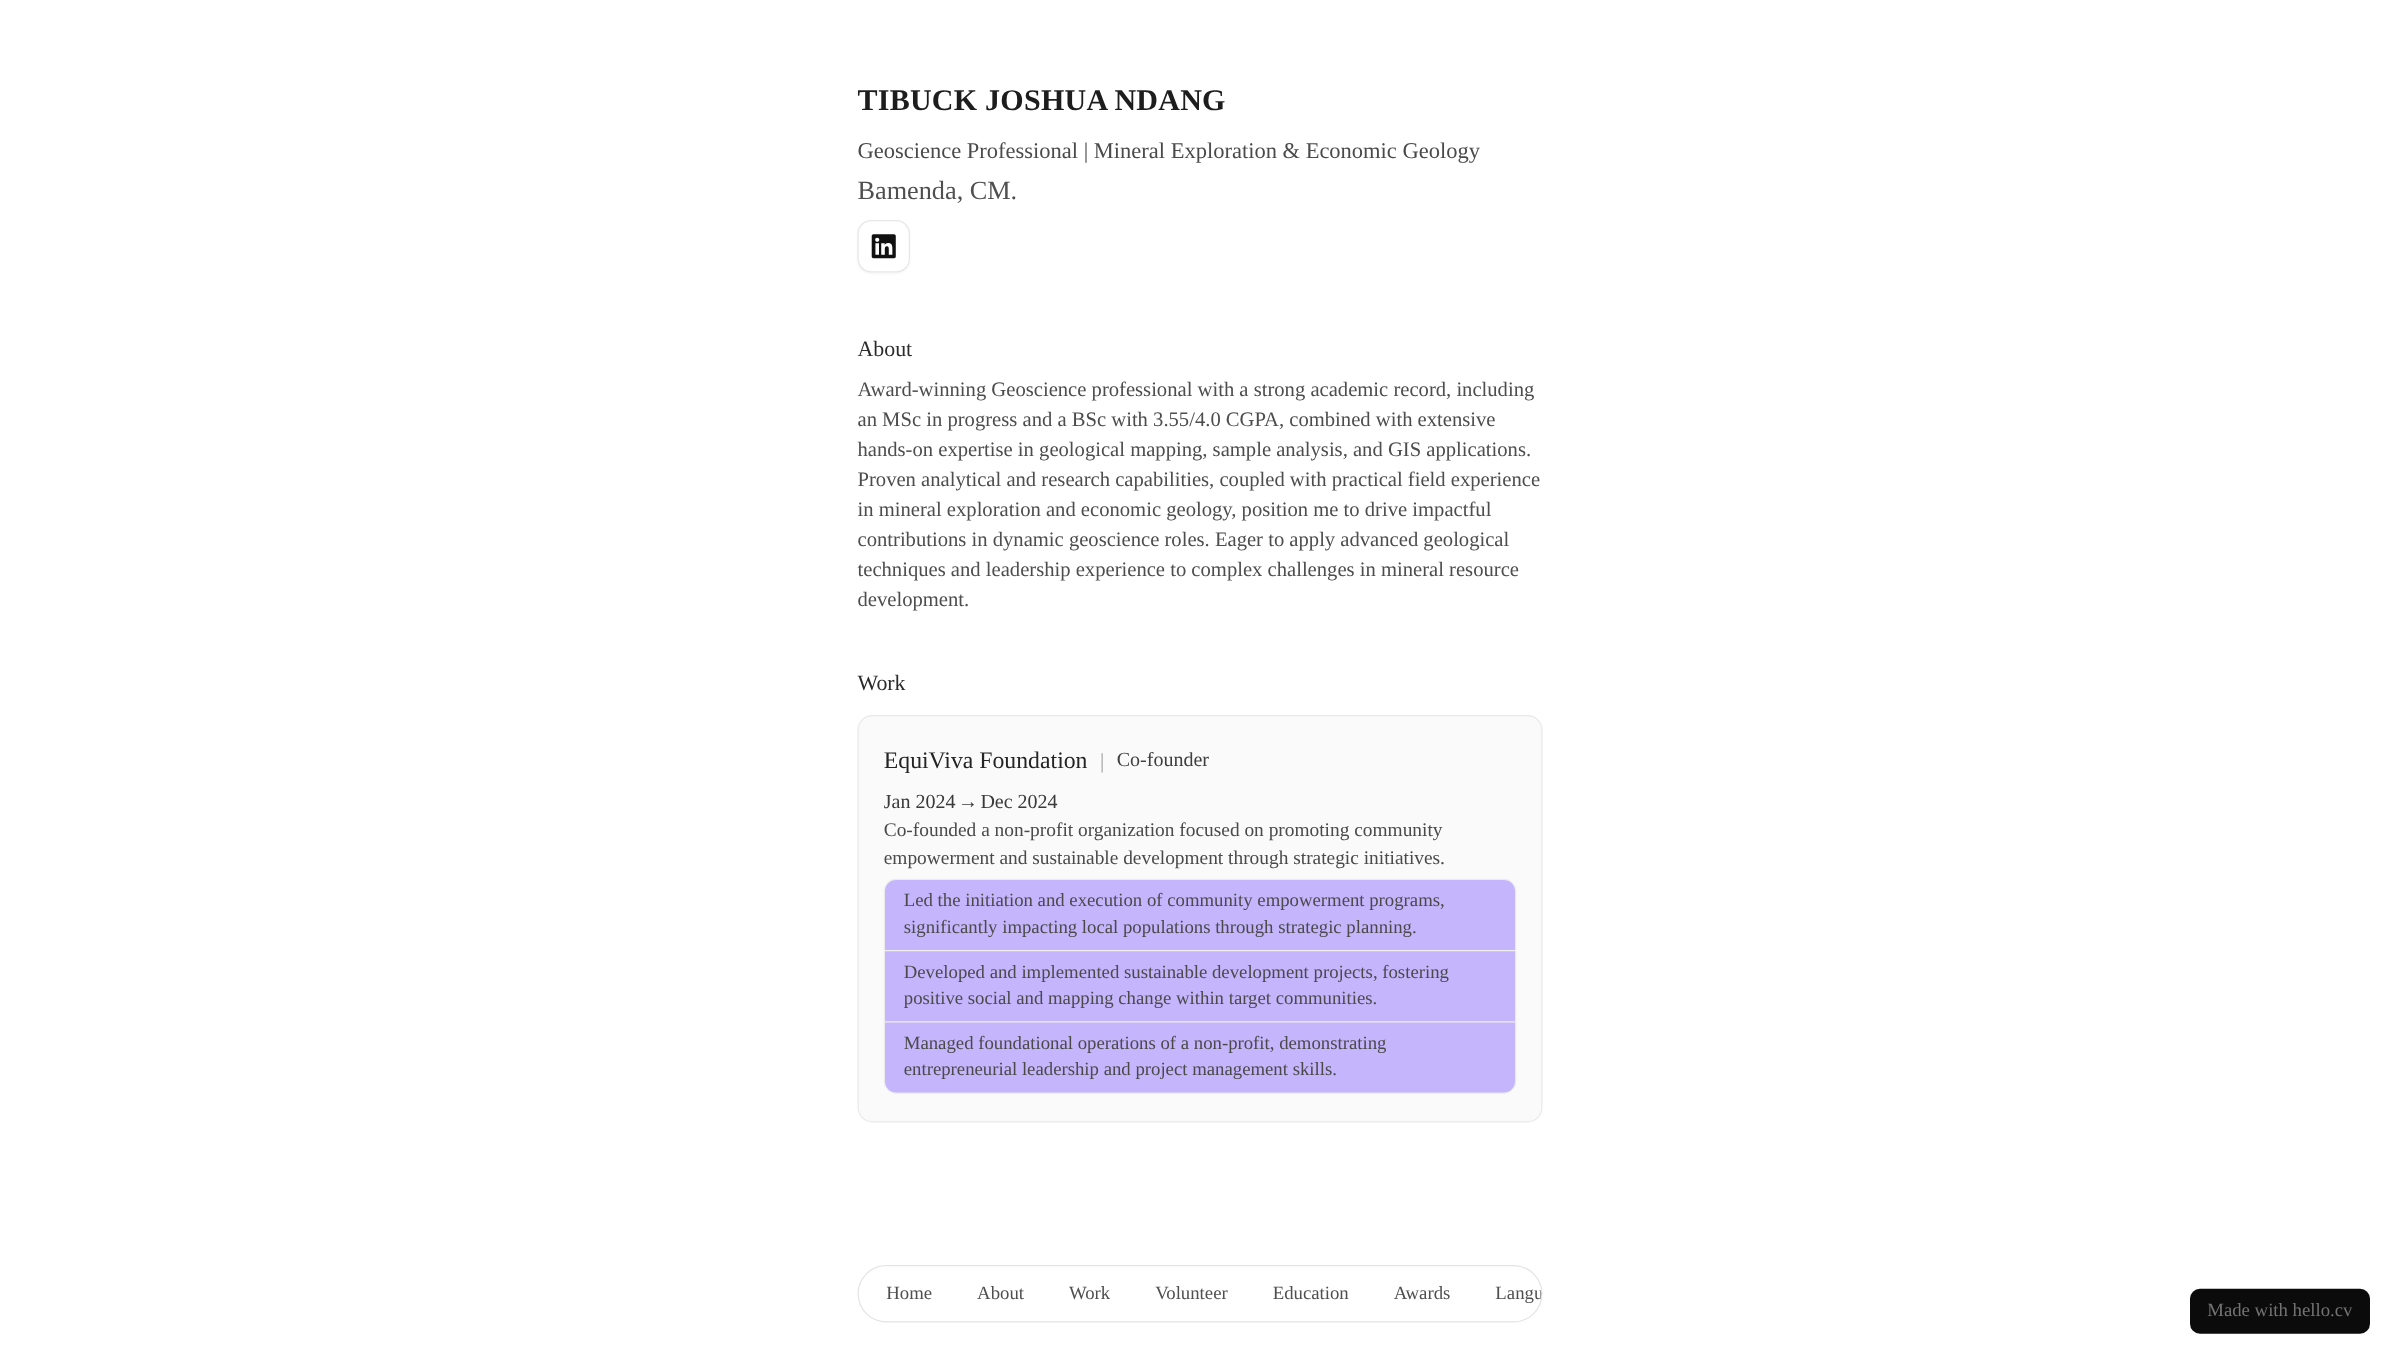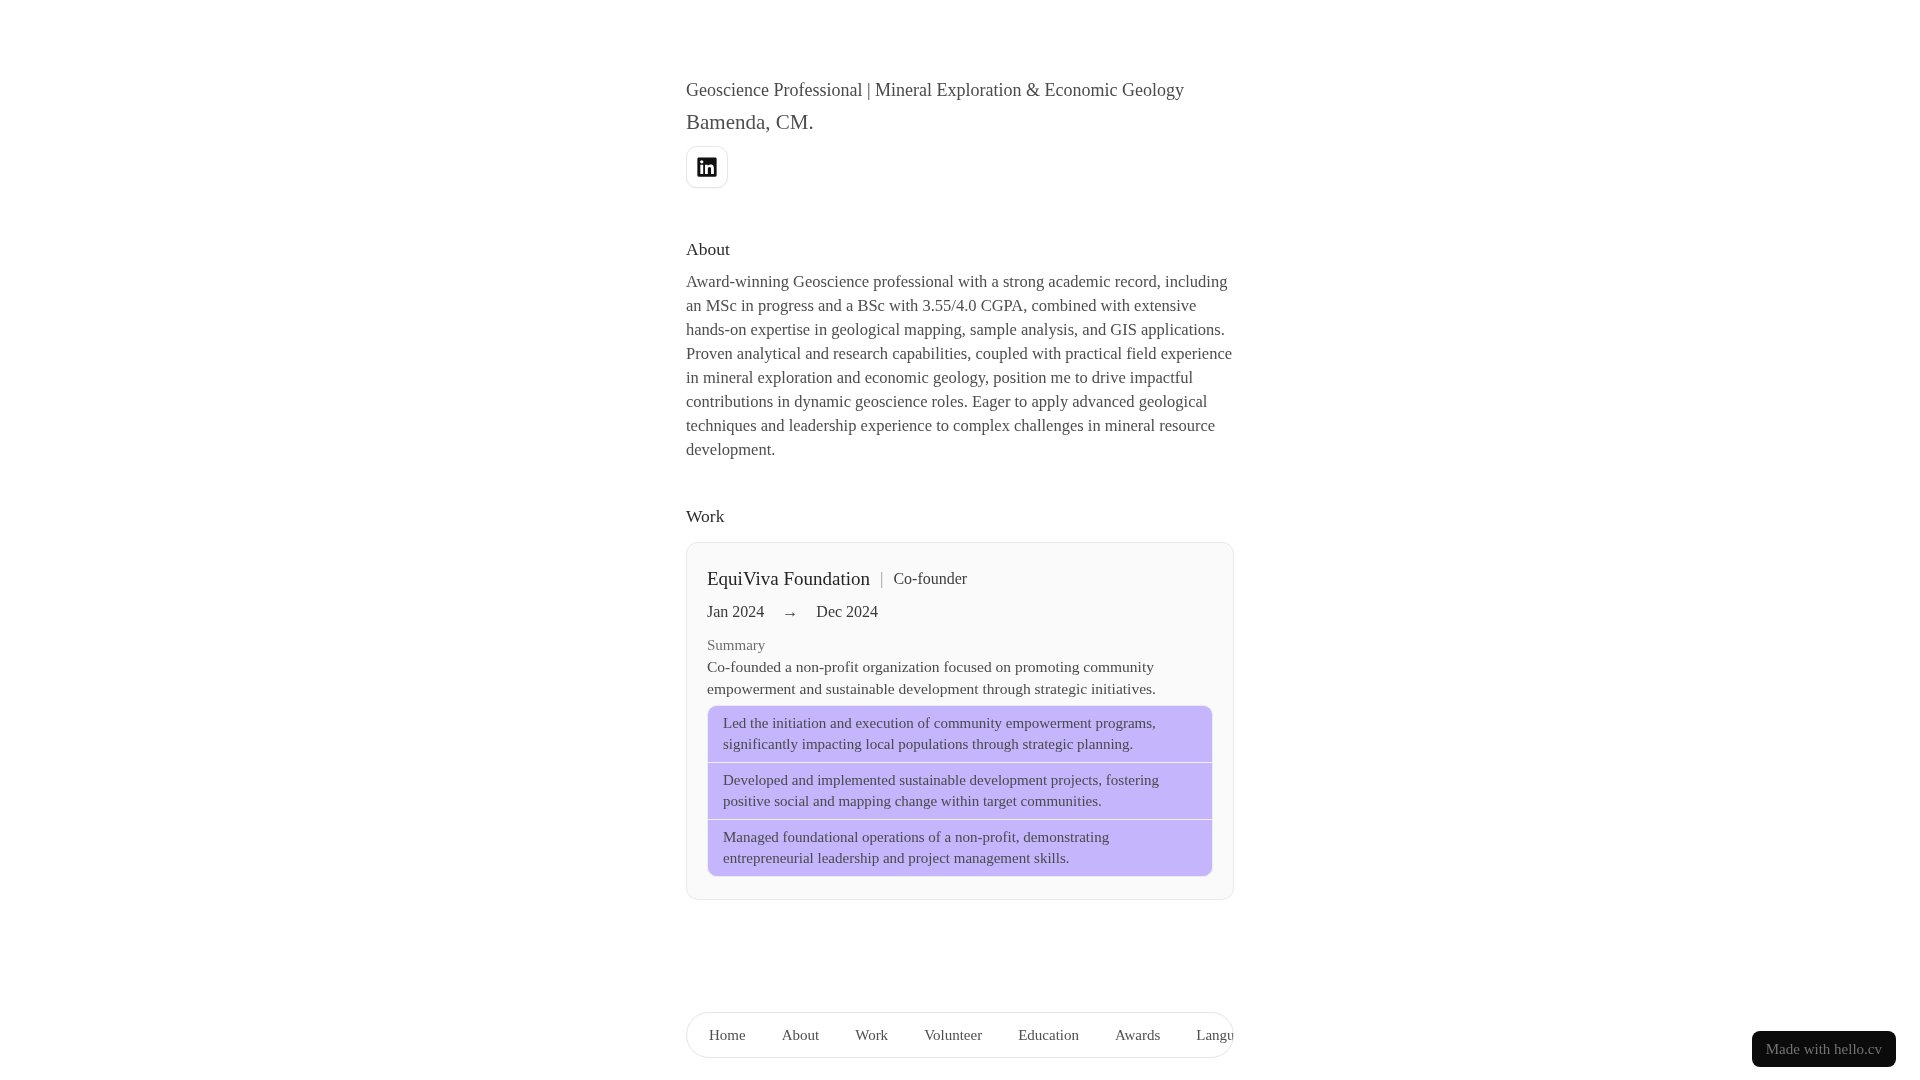--- a/index.html
+++ b/index.html
@@ -80,21 +80,21 @@
     line-height: 26px;
   }
   .company { font-size: 19px; color: #242424; }
   .title-sep { font-size: 17px; color: #9d9d9d; }
   .role { font-size: 16px; color: #3e3e3e; }
   .dates {
     margin-top: 9px;
     font-size: 16px;
     line-height: 22px;
     color: #3a3a3a;
-    display: flex; align-items: baseline; gap: 18px;
+    display: flex; align-items: baseline; gap: 2px;
   }
   .field-label {
     margin-top: 12px;
     font-size: 15px;
     line-height: 20px;
     color: #6e6e6e;
   }
   .field-label.highlights-label { margin-top: 10px; }
   .summary-text {
     margin: 1px 0 0;
@@ -163,20 +163,21 @@
     border-radius: 8px;
     cursor: pointer;
   }
 </style>
 </head>
 <body>
 
 <div class="column">
 
   <header>
+    <h1 class="name">TIBUCK JOSHUA NDANG</h1>
     <p class="tagline">Geoscience Professional | Mineral Exploration &amp; Economic Geology</p>
     <p class="location">Bamenda, CM.</p>
     <div class="social-row">
       <button class="social-btn" aria-label="LinkedIn">
         <span>
           <svg viewBox="0 0 448 512" xmlns="http://www.w3.org/2000/svg">
             <path fill="#111111" d="M416 32H31.9C14.3 32 0 46.5 0 64.3v383.4C0 465.5 14.3 480 31.9 480H416c17.6 0 32-14.5 32-32.3V64.3c0-17.8-14.4-32.3-32-32.3zM135.4 416H69V202.2h66.5V416zm-33.2-243c-21.3 0-38.5-17.3-38.5-38.5S80.9 96 102.2 96c21.2 0 38.5 17.3 38.5 38.5 0 21.3-17.2 38.5-38.5 38.5zm282.1 243h-66.4V312c0-24.8-.5-56.7-34.5-56.7-34.6 0-39.9 27-39.9 54.9V416h-66.4V202.2h63.7v29.2h.9c8.9-16.8 30.6-34.5 62.9-34.5 67.2 0 79.7 44.3 79.7 101.9V416z"></path>
           </svg>
         </span>
       </button>
@@ -197,21 +198,20 @@
         <span class="title-sep">|</span>
         <span class="role">Co-founder</span>
       </div>
 
       <div class="dates">
         <span>Jan 2024</span>
         <span>→</span>
         <span>Dec 2024</span>
       </div>
 
-      <div class="field-label">Summary</div>
       <p class="summary-text">Co-founded a non-profit organization focused on promoting community empowerment and sustainable development through strategic initiatives.</p>
 
       <div class="highlights-box">
         <div class="highlight-item">Led the initiation and execution of community empowerment programs, significantly impacting local populations through strategic planning.</div>
         <div class="highlight-item">Developed and implemented sustainable development projects, fostering positive social and mapping change within target communities.</div>
         <div class="highlight-item">Managed foundational operations of a non-profit, demonstrating entrepreneurial leadership and project management skills.</div>
       </div>
     </div>
   </section>
 

